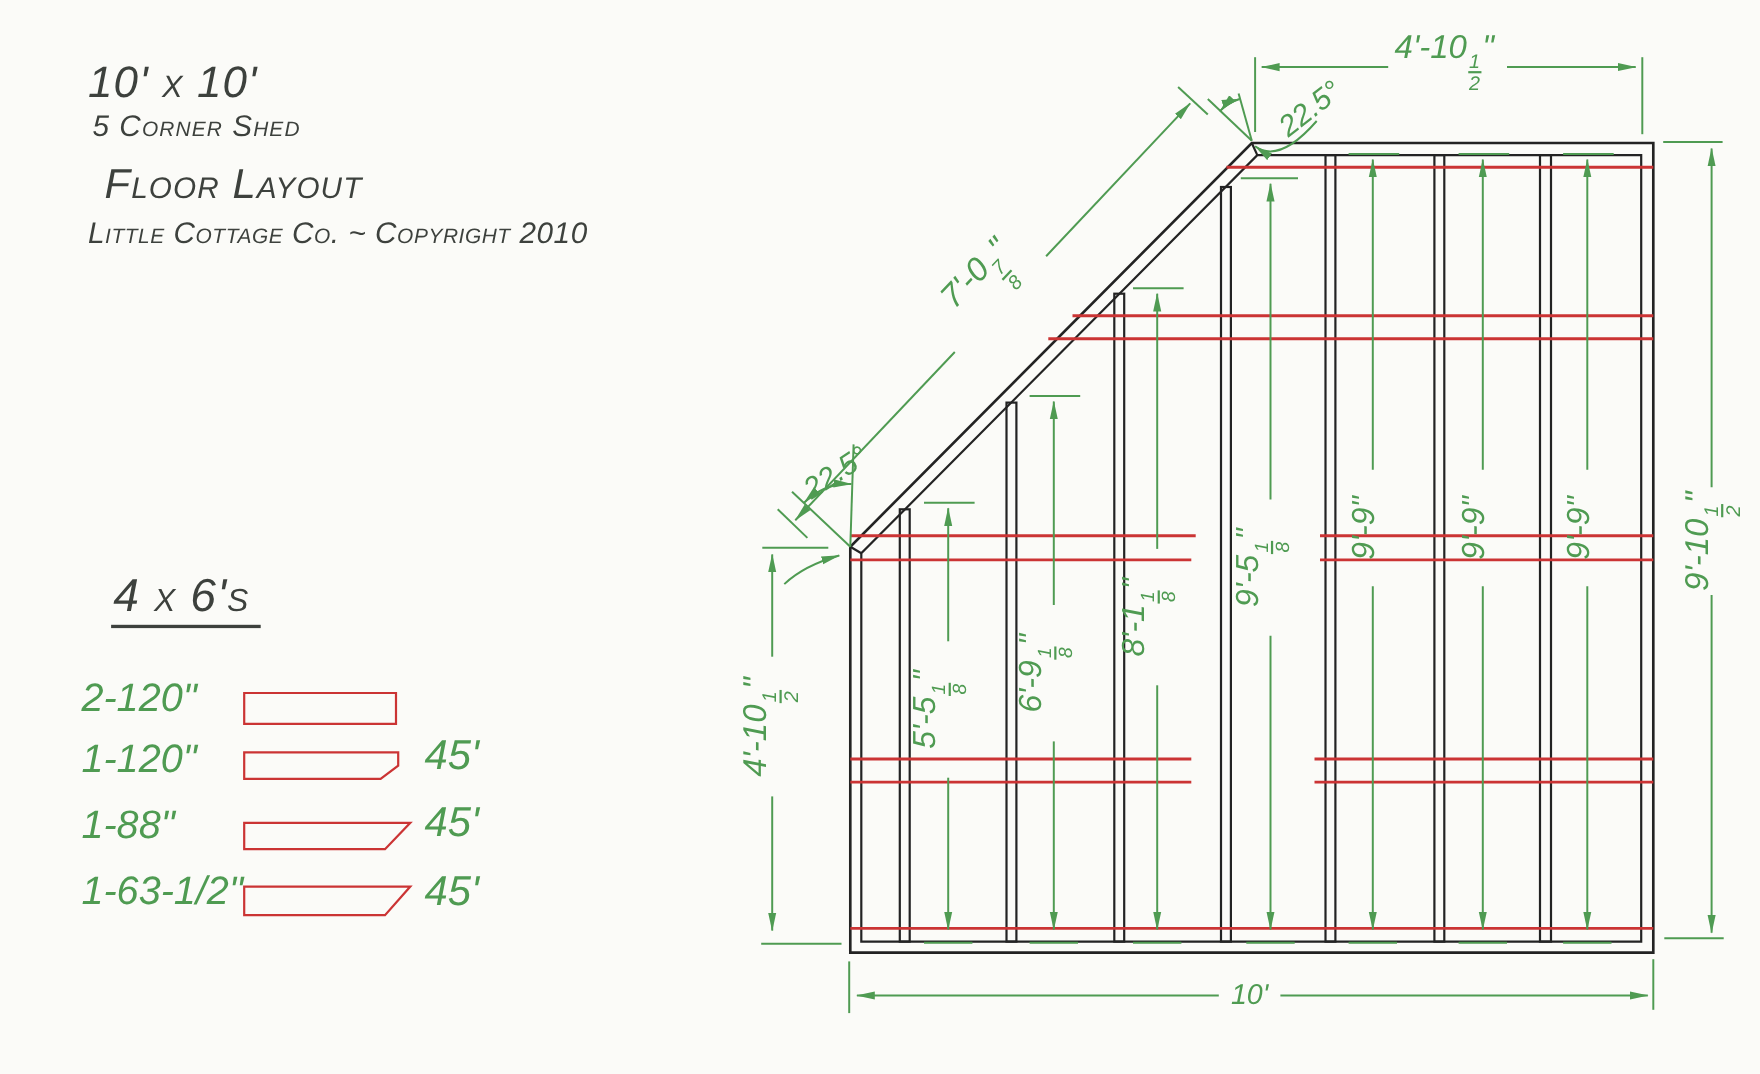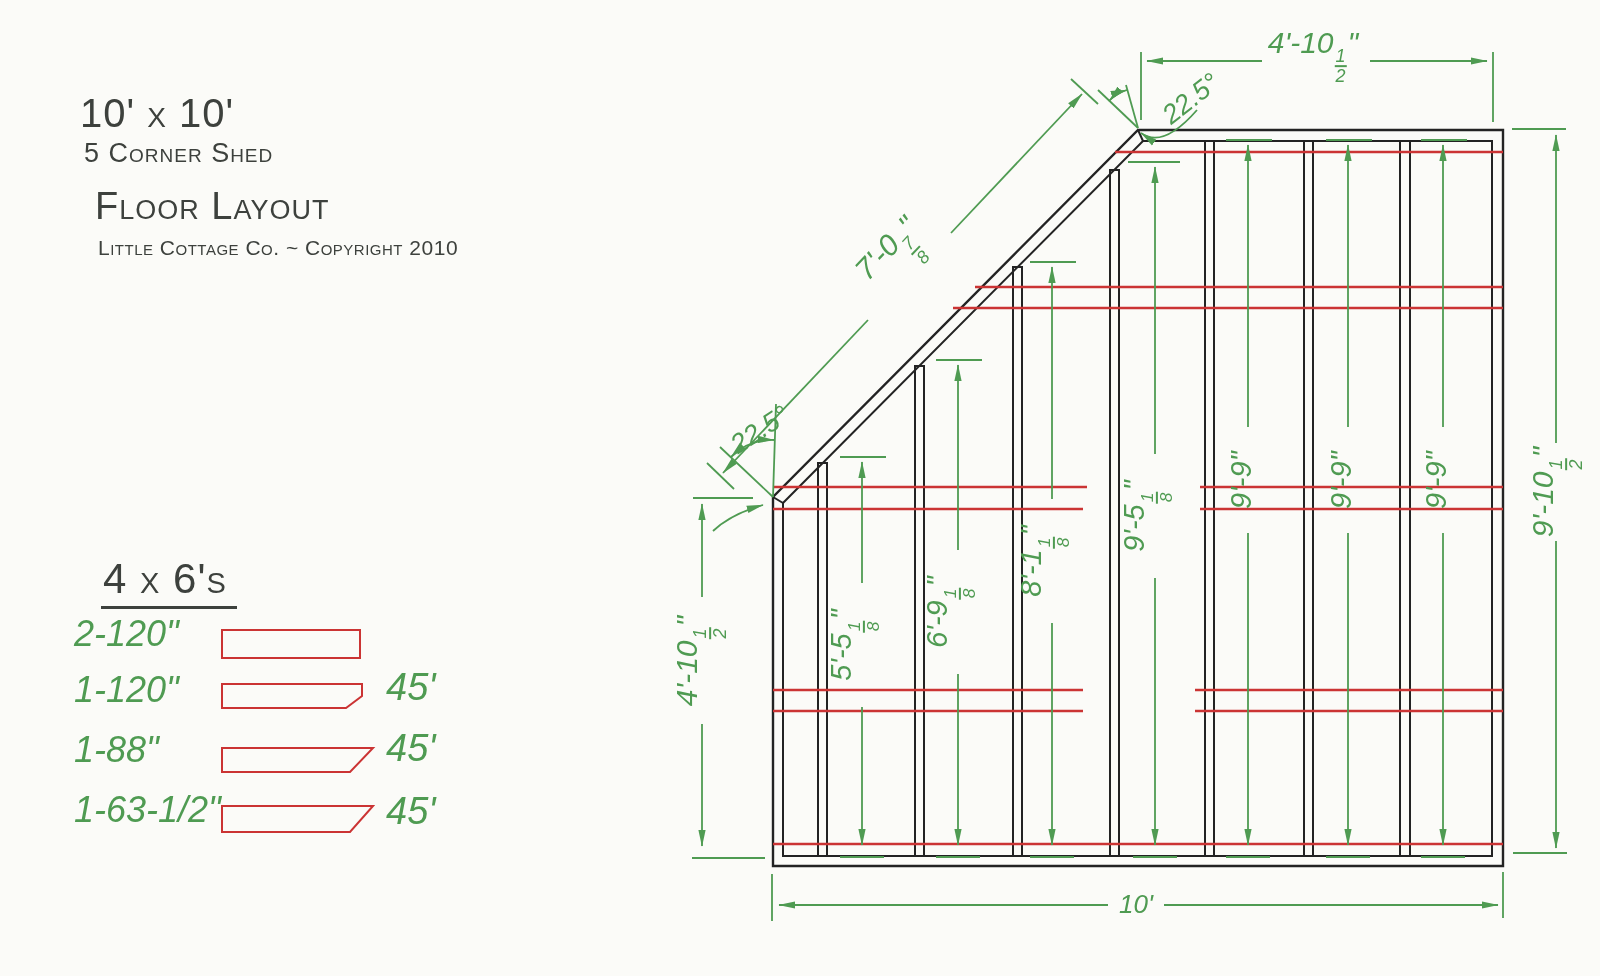--- a/index.html
+++ b/index.html
@@ -5,22 +5,22 @@
   html,body{margin:0;padding:0;}
   body{width:1600px;height:976px;position:relative;background:#fbfbf8;overflow:hidden;
        font-family:"Liberation Sans", sans-serif;}
   svg{position:absolute;left:0;top:0;}
   .k{stroke:var(--frame-black,#232323);fill:none;}
   .r{stroke:var(--runner-red,#cb3434);fill:none;}
   .g{stroke:var(--dimension-green,#4f9b52);fill:none;}
   .gm{fill:var(--dimension-green,#4f9b52);stroke:none;}
   .lab{position:absolute;font-style:italic;color:var(--dimension-green,#4f9b52);
        white-space:nowrap;line-height:1;}
-  .ink{position:absolute;color:var(--title-ink,#3d413d);
-       font-variant:small-caps;white-space:nowrap;line-height:1;letter-spacing:1px;margin-top:38px;}
+  .ink{position:absolute;font-style:italic;color:var(--title-ink,#3d413d);
+       font-variant:small-caps;white-space:nowrap;line-height:1;letter-spacing:1px;}
   .leg{position:absolute;font-style:italic;color:var(--dimension-green,#4f9b52);
        white-space:nowrap;line-height:1;}
   .underlined{border-bottom:3px solid var(--title-ink,#3d413d);padding:0 10px 6px 2px;}
   .vf{display:inline-flex;flex-direction:column;align-items:center;font-size:0.60em;
       line-height:1.02;vertical-align:-0.50em;margin:0 1px;}
   .vf .fn{border-bottom:2px solid currentColor;padding:0 1px;}
   .vf .fd{padding:0 1px;}
 </style>
 </head>
 <body>
@@ -141,21 +141,21 @@
     <path class="r" d="M222,630 H360 V658 H222 Z"></path>
     <path class="r" d="M222,684 H362 V696 L346,708 H222 Z"></path>
     <path class="r" d="M222,748 H373 L350,772 H222 Z"></path>
     <path class="r" d="M222,806 H373 L350,832 H222 Z"></path>
   </g>
 </svg>
 
 <div class="ink" style="left:80px;top:55px;font-size:40px;">10' x 10'</div>
 <div class="ink" style="left:84px;top:102px;font-size:27px;">5 Corner Shed</div>
 <div class="ink" style="left:95px;top:149px;font-size:38px;">Floor Layout</div>
-<div class="ink" style="left:98px;top:199px;font-size:21px;letter-spacing:0.5px;">Little Cottage Co. ~ Copyright 2010</div>
+<div class="ink" style="left:80px;top:199px;font-size:27px;letter-spacing:0.5px;">Little Cottage Co. ~ Copyright 2010</div>
 
 <div class="ink underlined" style="left:101px;top:520px;font-size:42px;">4 x 6's</div>
 
 <div class="leg" style="left:74px;top:616px;font-size:36px;">2-120"</div>
 <div class="leg" style="left:74px;top:672px;font-size:36px;">1-120"</div>
 <div class="leg" style="left:74px;top:732px;font-size:36px;">1-88"</div>
 <div class="leg" style="left:74px;top:792px;font-size:36px;">1-63-1/2"</div>
 
 <div class="leg" style="left:386px;top:668px;font-size:38px;">45'</div>
 <div class="leg" style="left:386px;top:729px;font-size:38px;">45'</div>

